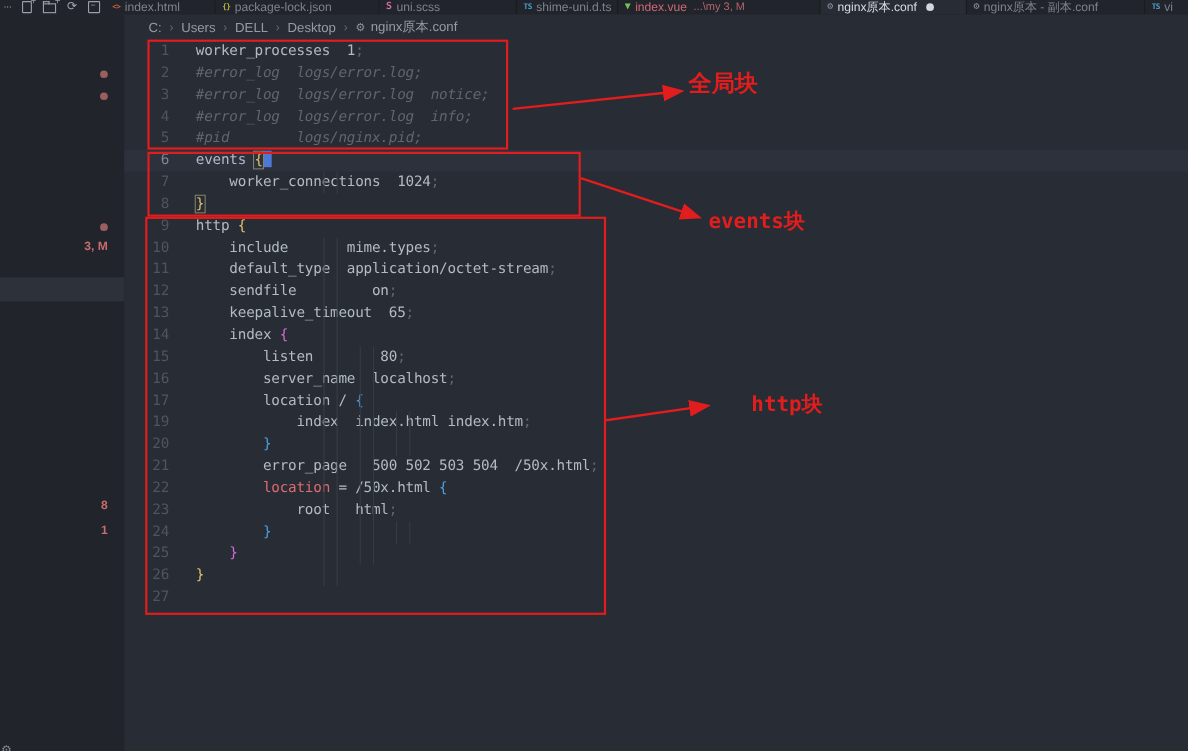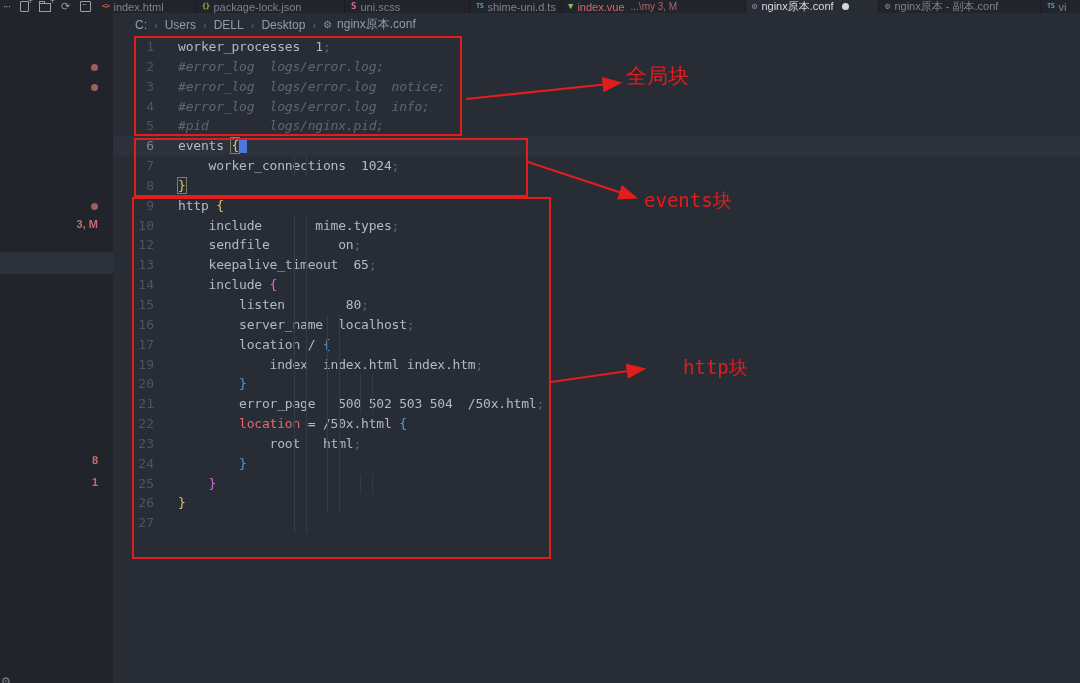--- a/index.html
+++ b/index.html
@@ -69,21 +69,21 @@
   .sg-ym{color:#dfc06c;outline:1px solid #7f7f6a;}
   .sg-p{color:#d36ad3;}
   .sg-b{color:#4d9fe0;}
   .sg-r{color:#de6a72;}
   .cursor{display:inline-block;width:7px;height:15px;background:#4d78d8;vertical-align:-3px;margin-left:1px;}
 
   .guide{position:absolute;width:1px;background:#363c47;}
 
   
   .annot-svg{position:absolute;inset:0;pointer-events:none;}
-  .alabel{position:absolute;color:#e11d1d;font-family:"DejaVu Sans Mono",monospace;pointer-events:none;font-weight:400;}
+  .alabel{position:absolute;color:#e11d1d;font-family:"DejaVu Sans Mono",monospace;pointer-events:none;font-weight:700;}
   .alabel.l1{left:626px;top:62px;font-size:21px;}
   .alabel.l2{left:644px;top:188px;font-size:19px;}
   .alabel.l3{left:683px;top:355px;font-size:19px;}
 </style>
 </head>
 <body>
 
 <div class="screen">
 
   <div class="topbar">
@@ -167,23 +167,24 @@
         <div class="row"><span class="ln">1</span><span><span class="sg-d">worker_processes  1</span><span class="sg-s">;</span></span></div>
         <div class="row"><span class="ln">2</span><span><span class="sg-c">#error_log  logs/error.log;</span></span></div>
         <div class="row"><span class="ln">3</span><span><span class="sg-c">#error_log  logs/error.log  notice;</span></span></div>
         <div class="row"><span class="ln">4</span><span><span class="sg-c">#error_log  logs/error.log  info;</span></span></div>
         <div class="row"><span class="ln">5</span><span><span class="sg-c">#pid        logs/nginx.pid;</span></span></div>
         <div class="row active"><span class="ln">6</span><span><span class="sg-d">events </span><span class="sg-ym">{</span><span class="cursor"></span></span></div>
         <div class="row"><span class="ln">7</span><span><span class="sg-d">    worker_connections  1024</span><span class="sg-s">;</span></span></div>
         <div class="row"><span class="ln">8</span><span><span class="sg-ym">}</span></span></div>
         <div class="row"><span class="ln">9</span><span><span class="sg-d">http </span><span class="sg-y">{</span></span></div>
         <div class="row"><span class="ln">10</span><span><span class="sg-d">    include       mime.types</span><span class="sg-s">;</span></span></div>
+        <div class="row"><span class="ln">11</span><span><span class="sg-d">    default_type  application/octet-stream</span><span class="sg-s">;</span></span></div>
         <div class="row"><span class="ln">12</span><span><span class="sg-d">    sendfile         on</span><span class="sg-s">;</span></span></div>
         <div class="row"><span class="ln">13</span><span><span class="sg-d">    keepalive_timeout  65</span><span class="sg-s">;</span></span></div>
-        <div class="row"><span class="ln">14</span><span><span class="sg-d">    include </span><span class="sg-p">{</span></span></div>
+        <div class="row"><span class="ln">14</span><span><span class="sg-d">    index </span><span class="sg-p">{</span></span></div>
         <div class="row"><span class="ln">15</span><span><span class="sg-d">        listen        80</span><span class="sg-s">;</span></span></div>
         <div class="row"><span class="ln">16</span><span><span class="sg-d">        server_name  localhost</span><span class="sg-s">;</span></span></div>
         <div class="row"><span class="ln">17</span><span><span class="sg-d">        location / </span><span class="sg-b">{</span></span></div>
         <div class="row"><span class="ln">19</span><span><span class="sg-d">            index  index.html index.htm</span><span class="sg-s">;</span></span></div>
         <div class="row"><span class="ln">20</span><span><span class="sg-d">        </span><span class="sg-b">}</span></span></div>
         <div class="row"><span class="ln">21</span><span><span class="sg-d">        error_page   500 502 503 504  /50x.html</span><span class="sg-s">;</span></span></div>
         <div class="row"><span class="ln">22</span><span><span class="sg-d">        </span><span class="sg-r">location</span><span class="sg-d"> = /50x.html </span><span class="sg-b">{</span></span></div>
         <div class="row"><span class="ln">23</span><span><span class="sg-d">            root   html</span><span class="sg-s">;</span></span></div>
         <div class="row"><span class="ln">24</span><span><span class="sg-d">        </span><span class="sg-b">}</span></span></div>
         <div class="row"><span class="ln">25</span><span><span class="sg-d">    </span><span class="sg-p">}</span></span></div>

